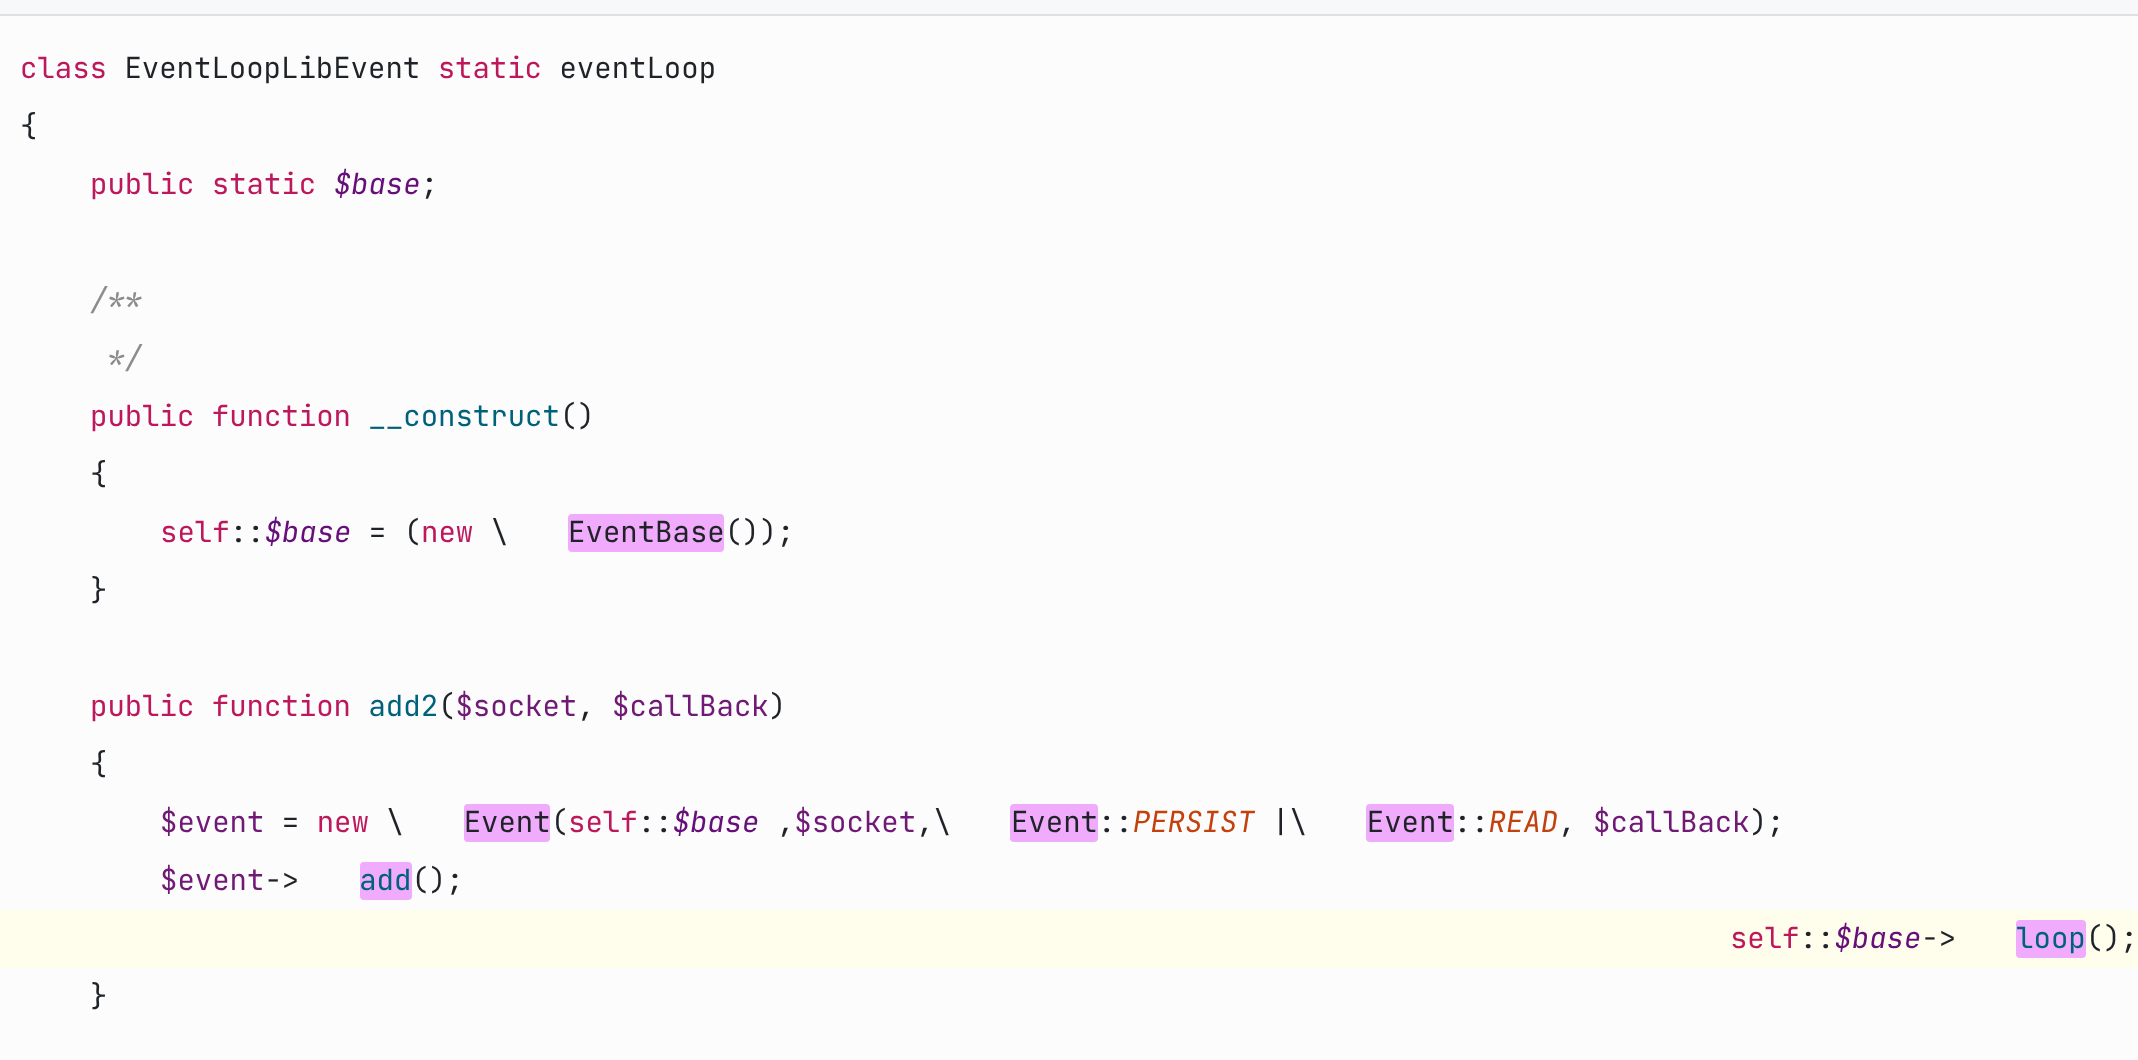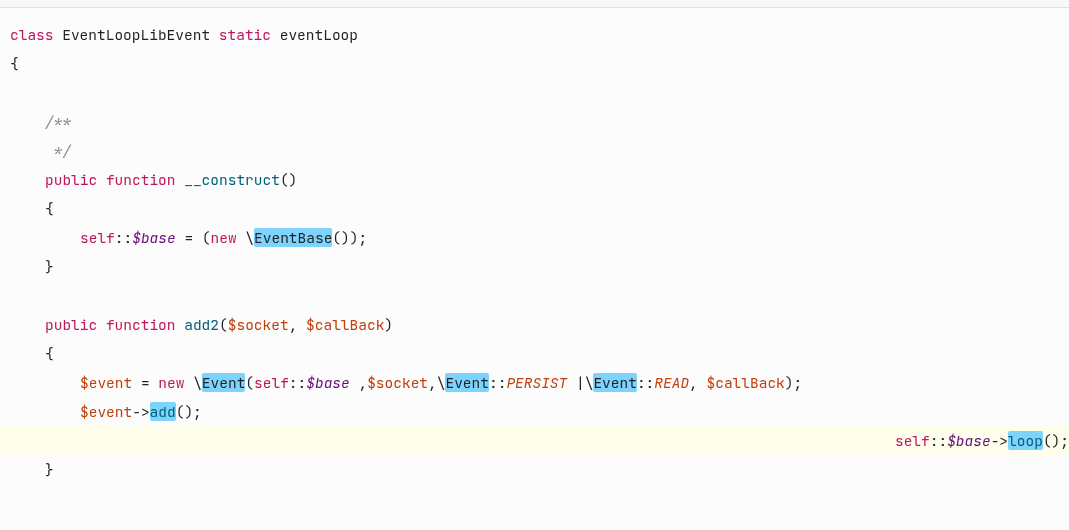--- a/index.html
+++ b/index.html
@@ -28,38 +28,39 @@
   .line.highlight {
     background: #fffdec;
     text-align: right;
   }
   .indent1 { padding-left: 45px; }
   .indent2 { padding-left: 80px; }
   .kw      { color: #be185d; }
   .classname { color: #1f2328; }
   .method  { color: #00627a; }
   .var     { color: #660e7a; font-style: italic; }
-  .param   { color: #c2410c; }
+  .param   { color: #701a75; }
   .comment { color: #8c8c8c; font-style: italic; }
   .punct   { color: #1f2328; }
   .constkw { color: #c2410c; font-style: italic; }
-  .hl-usage { background: #7dd3fc; border-radius: 2px; }
+  .hl-usage { background: #f0abfc; border-radius: 2px; margin-left: 30px; }
   span { font-variant-ligatures: none; }
 </style>
 </head>
 <body>
 
 <div class="topbar"></div>
 
 <div class="editor">
 
   <div class="line"><span class="kw">class</span> <span class="classname">EventLoopLibEvent</span> <span class="kw">static</span> <span class="classname">eventLoop</span></div>
 
   <div class="line"><span class="punct">{</span></div>
 
+  <div class="line indent1"><span class="kw">public</span> <span class="kw">static</span> <span class="var">$base</span><span class="punct">;</span></div>
 
   <div class="line">&nbsp;</div>
 
   <div class="line indent1"><span class="comment">/**</span></div>
 
 
   <div class="line indent1"><span class="comment"> */</span></div>
 
   <div class="line indent1"><span class="kw">public</span> <span class="kw">function</span> <span class="method">__construct</span><span class="punct">()</span></div>
 

